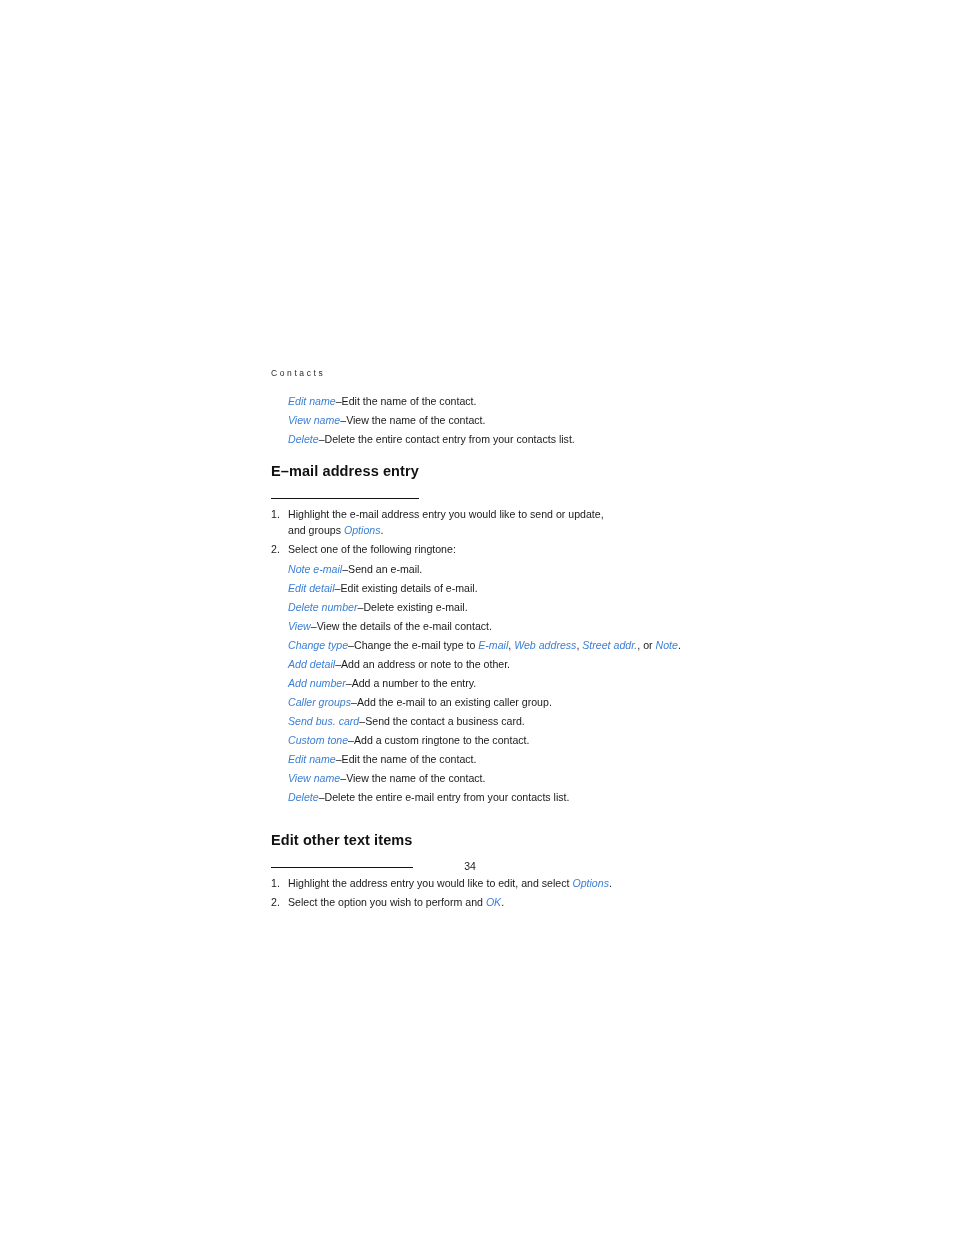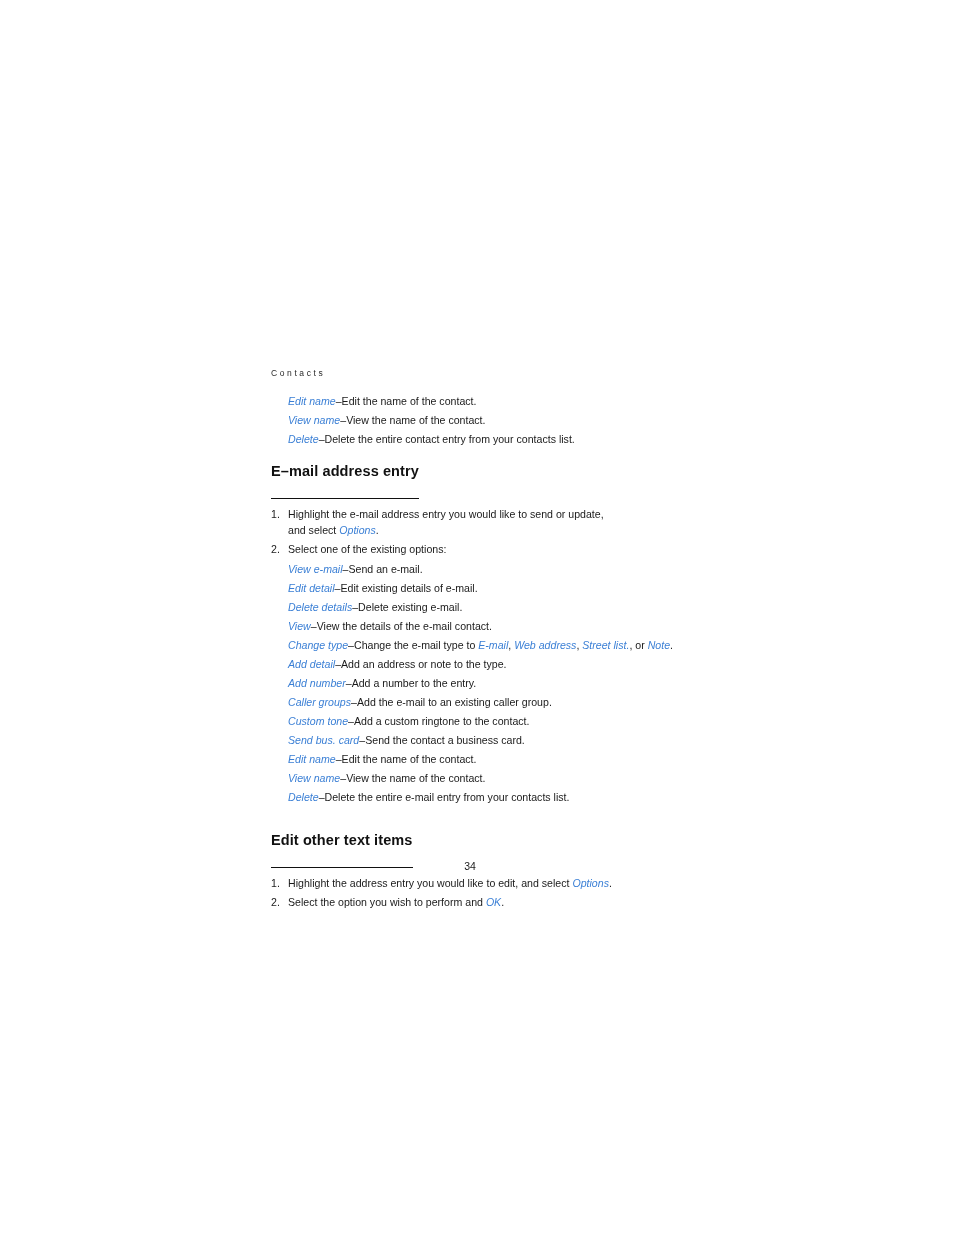--- a/index.html
+++ b/index.html
@@ -144,62 +144,62 @@
     </div>
 
     <div class="heading-wrap">
       <h2 class="section-heading">E–mail address entry</h2>
     </div>
 
     <div>
       <div class="step">
         <span class="step-num">1.</span>
         <span class="step-text">Highlight the e-mail address entry you would like to send or update,</span>
-        <span class="step-text"><span>and select </span><span class="term">Options</span><span>.</span></span>
+        <span class="step-text"><span>and groups </span><span class="term">Options</span><span>.</span></span>
       </div>
       <div class="step">
         <span class="step-num">2.</span>
-        <span class="step-text">Select one of the existing options:</span>
+        <span class="step-text">Select one of the following ringtone:</span>
       </div>
     </div>
 
     <div class="gap-list"></div>
 
     <div>
       <p class="def-line">
-        <span class="term">View e-mail</span><span class="sep">–</span><span>Send an e-mail.</span>
+        <span class="term">Note e-mail</span><span class="sep">–</span><span>Send an e-mail.</span>
       </p>
       <p class="def-line">
         <span class="term">Edit detail</span><span class="sep">–</span><span>Edit existing details of e-mail.</span>
       </p>
       <p class="def-line">
-        <span class="term">Delete details</span><span class="sep">–</span><span>Delete existing e-mail.</span>
+        <span class="term">Delete number</span><span class="sep">–</span><span>Delete existing e-mail.</span>
       </p>
       <p class="def-line">
         <span class="term">View</span><span class="sep">–</span><span>View the details of the e-mail contact.</span>
       </p>
 
       <p class="def-line">
-        <span class="term">Change type</span><span class="sep">–</span><span>Change the e-mail type to </span><span class="term">E-mail</span><span class="sep">, </span><span class="term">Web address</span><span class="sep">, </span><span class="term">Street list.</span><span class="sep">, or </span><span class="term">Note</span><span class="sep">.</span>
-      </p>
-
-      <p class="def-line">
-        <span class="term">Add detail</span><span class="sep">–</span><span>Add an address or note to the type.</span>
+        <span class="term">Change type</span><span class="sep">–</span><span>Change the e-mail type to </span><span class="term">E-mail</span><span class="sep">, </span><span class="term">Web address</span><span class="sep">, </span><span class="term">Street addr.</span><span class="sep">, or </span><span class="term">Note</span><span class="sep">.</span>
+      </p>
+
+      <p class="def-line">
+        <span class="term">Add detail</span><span class="sep">–</span><span>Add an address or note to the other.</span>
       </p>
       <p class="def-line">
         <span class="term">Add number</span><span class="sep">–</span><span>Add a number to the entry.</span>
       </p>
       <p class="def-line">
         <span class="term">Caller groups</span><span class="sep">–</span><span>Add the e-mail to an existing caller group.</span>
       </p>
       <p class="def-line">
+        <span class="term">Send bus. card</span><span class="sep">–</span><span>Send the contact a business card.</span>
+      </p>
+      <p class="def-line">
         <span class="term">Custom tone</span><span class="sep">–</span><span>Add a custom ringtone to the contact.</span>
-      </p>
-      <p class="def-line">
-        <span class="term">Send bus. card</span><span class="sep">–</span><span>Send the contact a business card.</span>
       </p>
       <p class="def-line">
         <span class="term">Edit name</span><span class="sep">–</span><span>Edit the name of the contact.</span>
       </p>
       <p class="def-line">
         <span class="term">View name</span><span class="sep">–</span><span>View the name of the contact.</span>
       </p>
       <p class="def-line">
         <span class="term">Delete</span><span class="sep">–</span><span>Delete the entire e-mail entry from your contacts list.</span>
       </p>

